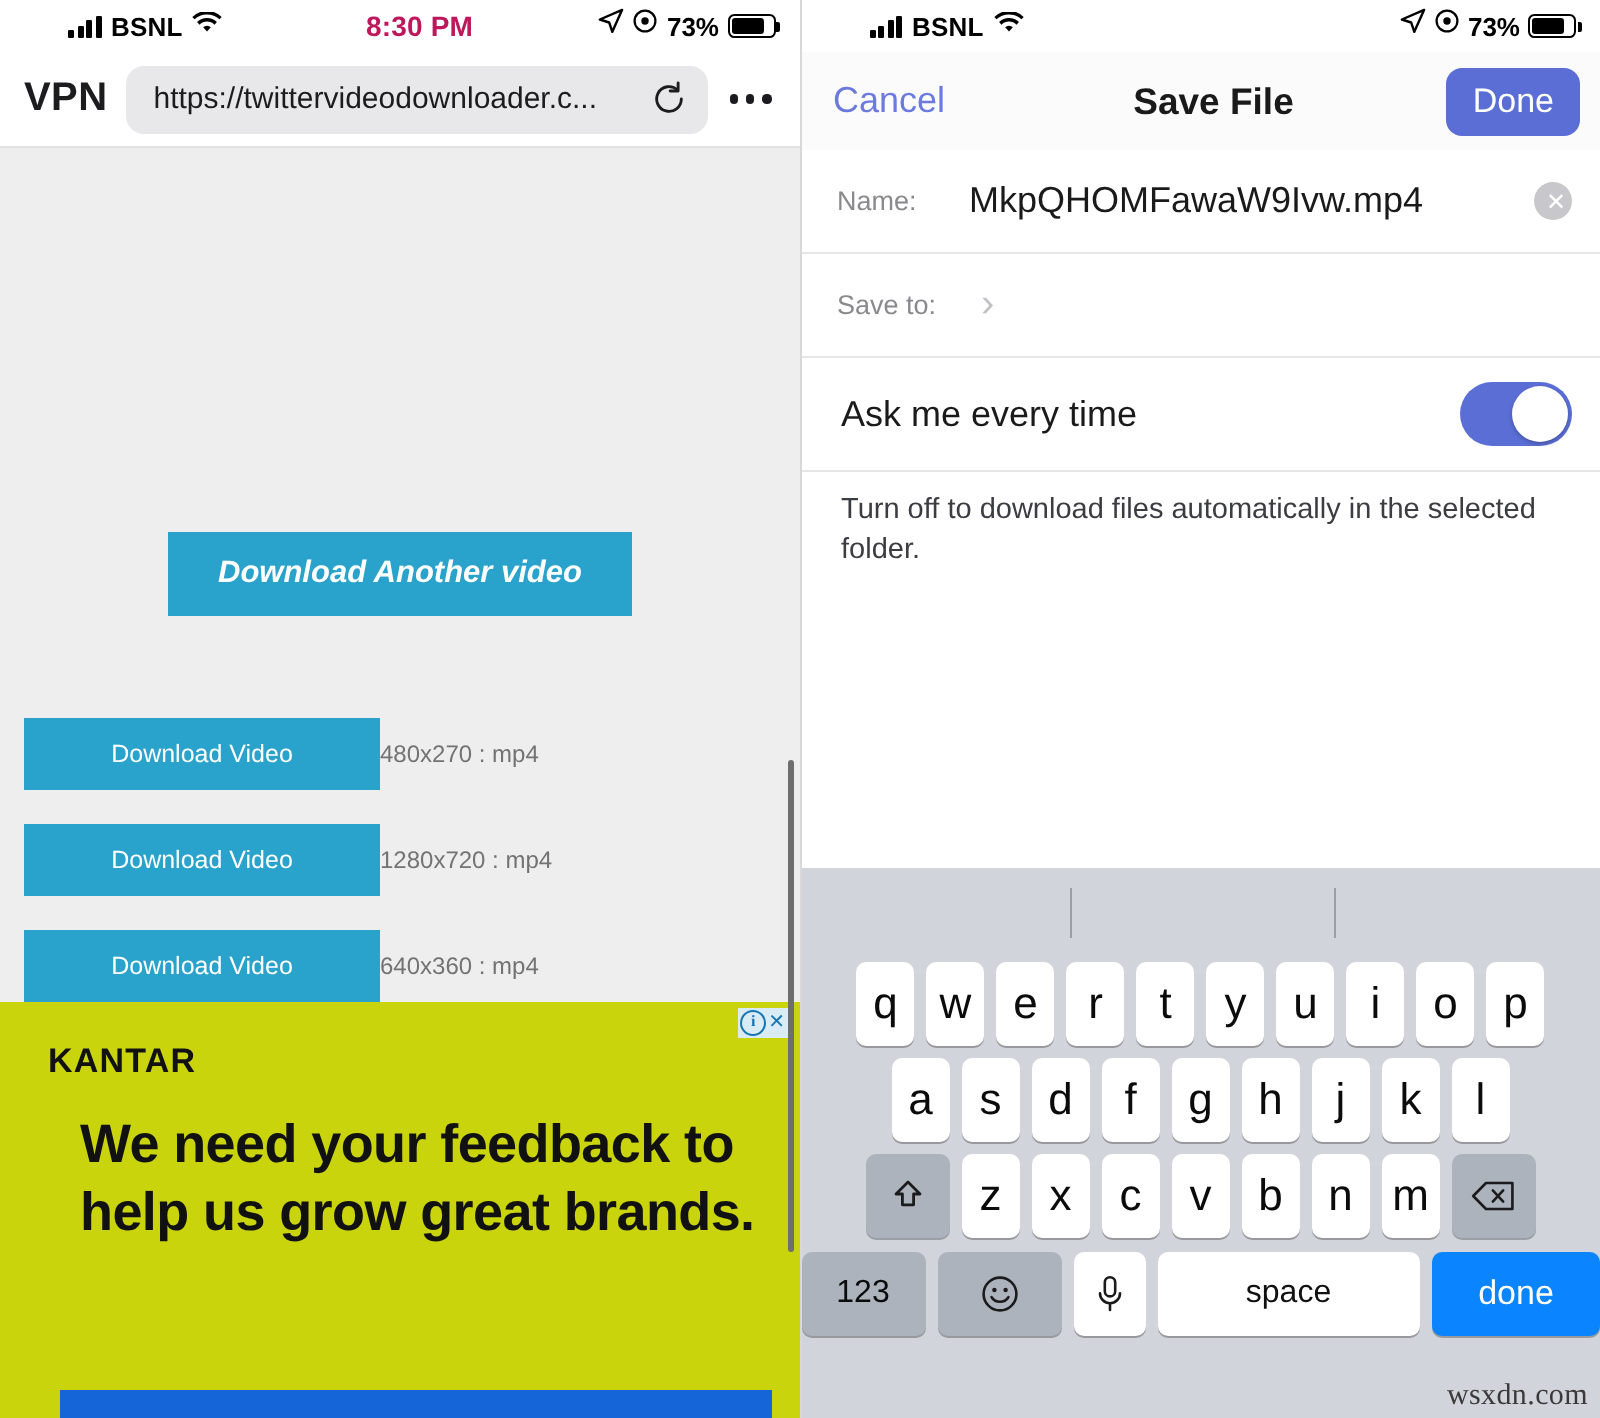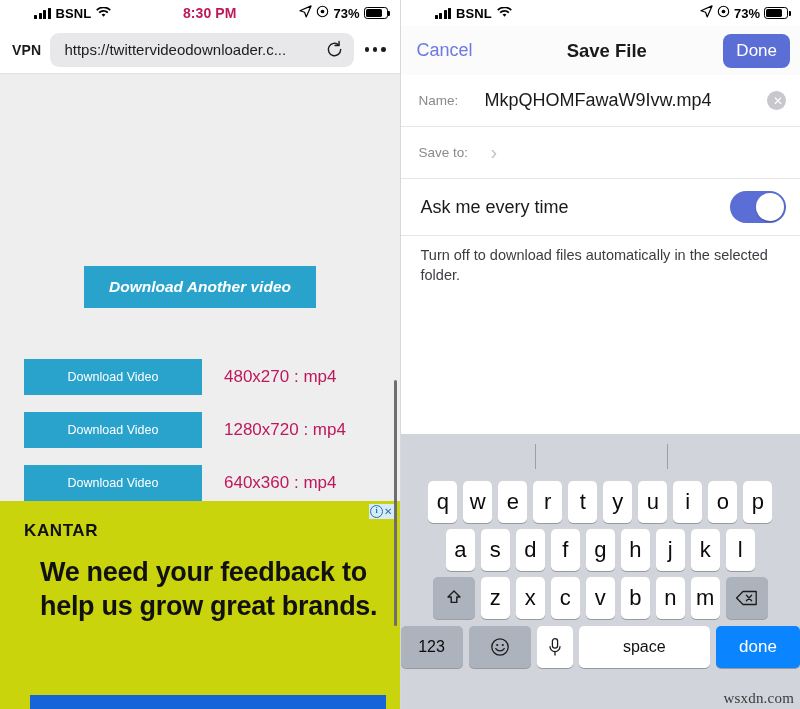--- a/index.html
+++ b/index.html
@@ -22,34 +22,34 @@
   .bars i:nth-child(2){height:6px}
   .bars i:nth-child(3){height:8.5px}
   .bars i:nth-child(4){height:11px}
   .pct{font-size:13px;font-weight:600;color:#000;}
   .batt{width:24px;height:12px;border:1.4px solid #000;border-radius:3.2px;position:relative;box-sizing:border-box;}
   .batt::after{content:"";position:absolute;right:-3.6px;top:3.2px;width:2px;height:5px;background:#000;border-radius:0 1px 1px 0;}
   .batt i{position:absolute;left:1.4px;top:1.4px;bottom:1.4px;width:72%;background:#000;border-radius:1.6px;display:block;}
 
   
   .urlbar{height:47px;background:#fff;display:flex;align-items:center;padding:0 10px 0 12px;gap:9px;border-bottom:1px solid #e2e2e2;}
-  .vpn-label{font-size:14px;font-weight:700;color:#1c1c1e;letter-spacing:.2px;}
+  .vpn-label{font-size:20px;font-weight:700;color:#1c1c1e;letter-spacing:.2px;}
   .urlfield{flex:1;height:34px;background:#e8e8ea;border-radius:9px;display:flex;align-items:center;padding:0 10px 0 14px;gap:6px;min-width:0;}
   .urltext{flex:1;font-size:15px;color:#1c1c1e;white-space:nowrap;overflow:hidden;text-overflow:clip;}
   .reload{flex:0 0 auto;width:19px;height:19px;color:#1c1c1e;}
   .dots{display:flex;gap:3.5px;padding:0 4px 0 2px;}
   .dots i{width:4.6px;height:4.6px;border-radius:50%;background:#1c1c1e;display:block;}
 
   
   .page{position:relative;height:calc(709px - 26px - 48px);background:#eeeeee;overflow:hidden;}
   .btn-primary{position:absolute;left:84px;top:192px;width:232px;height:42px;background:#29a3cc;color:#fff;font-size:15.5px;font-weight:700;font-style:italic;display:flex;align-items:center;justify-content:center;border:0;cursor:pointer;}
   .dl-list{position:absolute;left:0;right:0;top:276px;}
   .dl-row{display:flex;align-items:center;height:53px;}
-  .dl-btn{width:178px;height:36px;margin-left:24px;background:#29a3cc;color:#fff;font-size:12.5px;display:flex;align-items:center;justify-content:center;border:0;cursor:pointer;}
-  .dl-res{margin-left:22px;font-size:17px;color:#be185d;}
+  .dl-btn{width:178px;height:36px;margin-left:12px;background:#29a3cc;color:#fff;font-size:12.5px;display:flex;align-items:center;justify-content:center;border:0;cursor:pointer;}
+  .dl-res{font-size:12px;color:#737373;}
 
   
   .ad{position:absolute;left:0;right:0;bottom:0;height:208px;background:#c9d40d;overflow:hidden;}
   .ad-brand{position:absolute;left:24px;top:20px;font-size:17px;font-weight:700;letter-spacing:.6px;color:#111;}
   .ad-head{position:absolute;left:40px;top:54px;right:16px;font-size:27px;font-weight:700;line-height:1.27;color:#111;letter-spacing:-.3px;}
   .ad-cta{position:absolute;left:30px;right:14px;bottom:0;height:14px;background:#1565d8;}
   .adchoice{position:absolute;right:6px;top:3px;display:flex;align-items:center;gap:1px;background:#d9ecf5;padding:0 1px;height:15px;}
   .adchoice .ic{width:11px;height:11px;border:1.3px solid #1676b5;border-radius:50%;color:#1676b5;font-size:8px;line-height:9px;text-align:center;font-weight:700;font-family:"Liberation Serif",serif;}
   .adchoice .x{color:#1676b5;font-size:10px;line-height:10px;}
   .scrollbar{position:absolute;right:3px;top:306px;width:3px;height:246px;background:#6e6e6e;border-radius:2px;}

